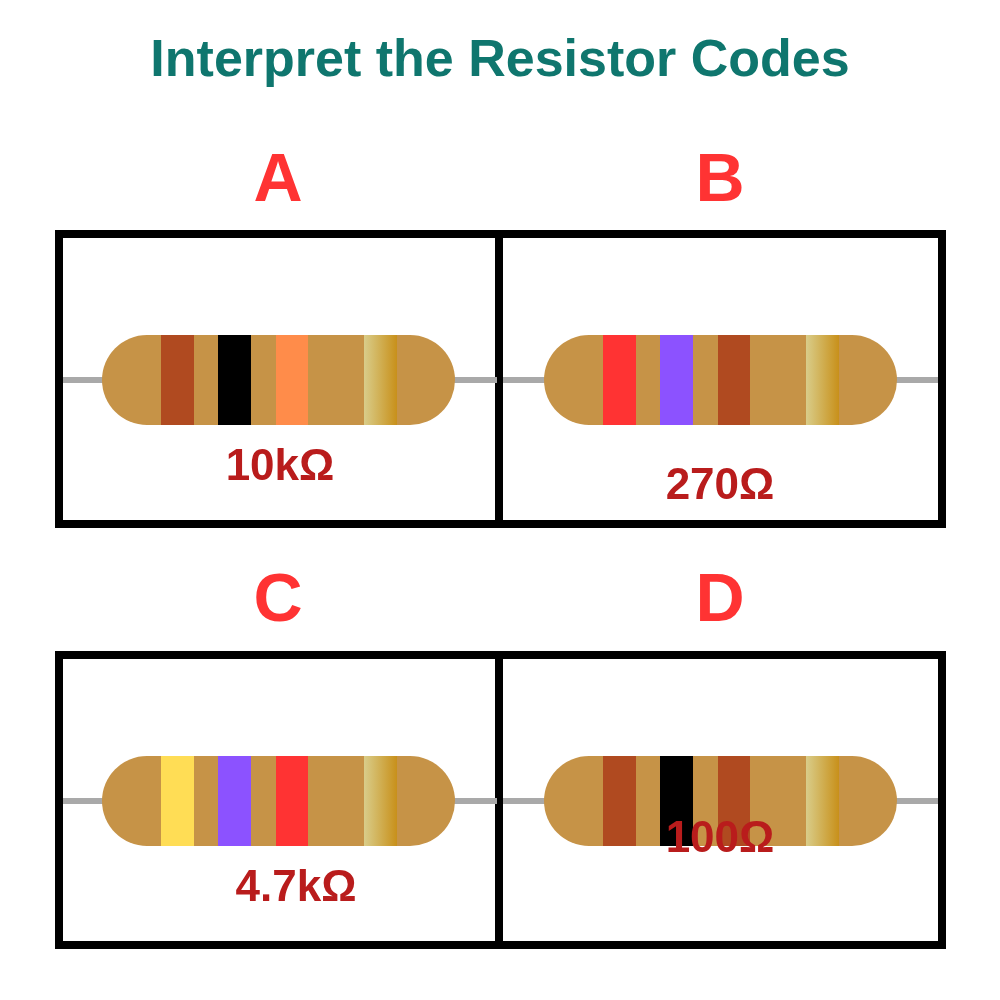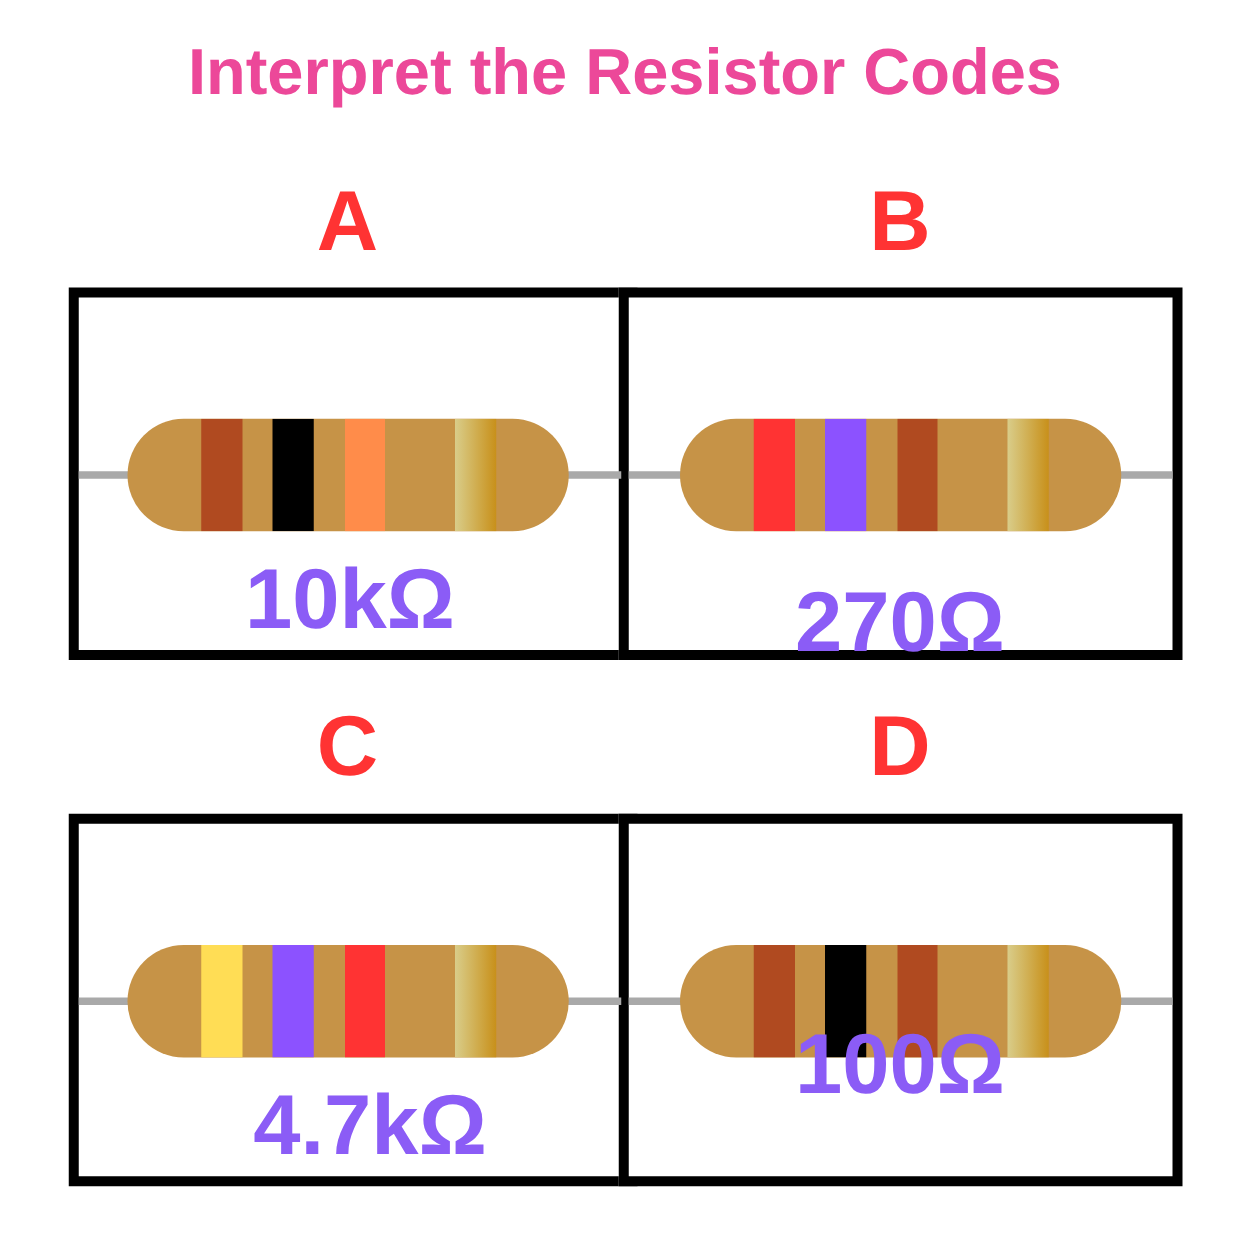--- a/index.html
+++ b/index.html
@@ -1,23 +1,23 @@
 <!DOCTYPE html>
 <html><head>
 <meta charset="utf-8">
 <style>
   html,body{margin:0;padding:0;background:#fff;}
   body{width:1000px;height:1000px;position:relative;overflow:hidden;font-family:"Liberation Sans",sans-serif;}
-  .title{position:absolute;left:0;top:28px;width:1000px;text-align:center;font-weight:bold;font-size:52px;color:#ec4899;letter-spacing:0;}
+  .title{position:absolute;left:0;top:28px;width:1000px;text-align:center;font-weight:bold;font-size:52px;color:#0f766e;letter-spacing:0;}
   .letter{position:absolute;width:120px;text-align:center;font-weight:bold;font-size:68px;color:#ff3333;}
   .box{position:absolute;box-sizing:border-box;border:8px solid #000;background:#fff;}
   .wire{position:absolute;height:6px;background:#a9a9a9;}
   .body{position:absolute;height:90px;border-radius:45px;background:#c69347;overflow:hidden;}
   .band{position:absolute;top:0;height:90px;}
-  .value{position:absolute;width:440px;text-align:center;font-weight:bold;font-size:68px;color:#8b5cf6;}
+  .value{position:absolute;width:440px;text-align:center;font-weight:bold;font-size:44px;color:#b91c1c;}
 </style>
 </head>
 <body>
 
 <div class="title">Interpret the Resistor Codes</div>
 
 <div class="letter" style="left:218px;top:138px;">A</div>
 <div class="letter" style="left:660px;top:138px;">B</div>
 <div class="letter" style="left:218px;top:558px;">C</div>
 <div class="letter" style="left:660px;top:558px;">D</div>

